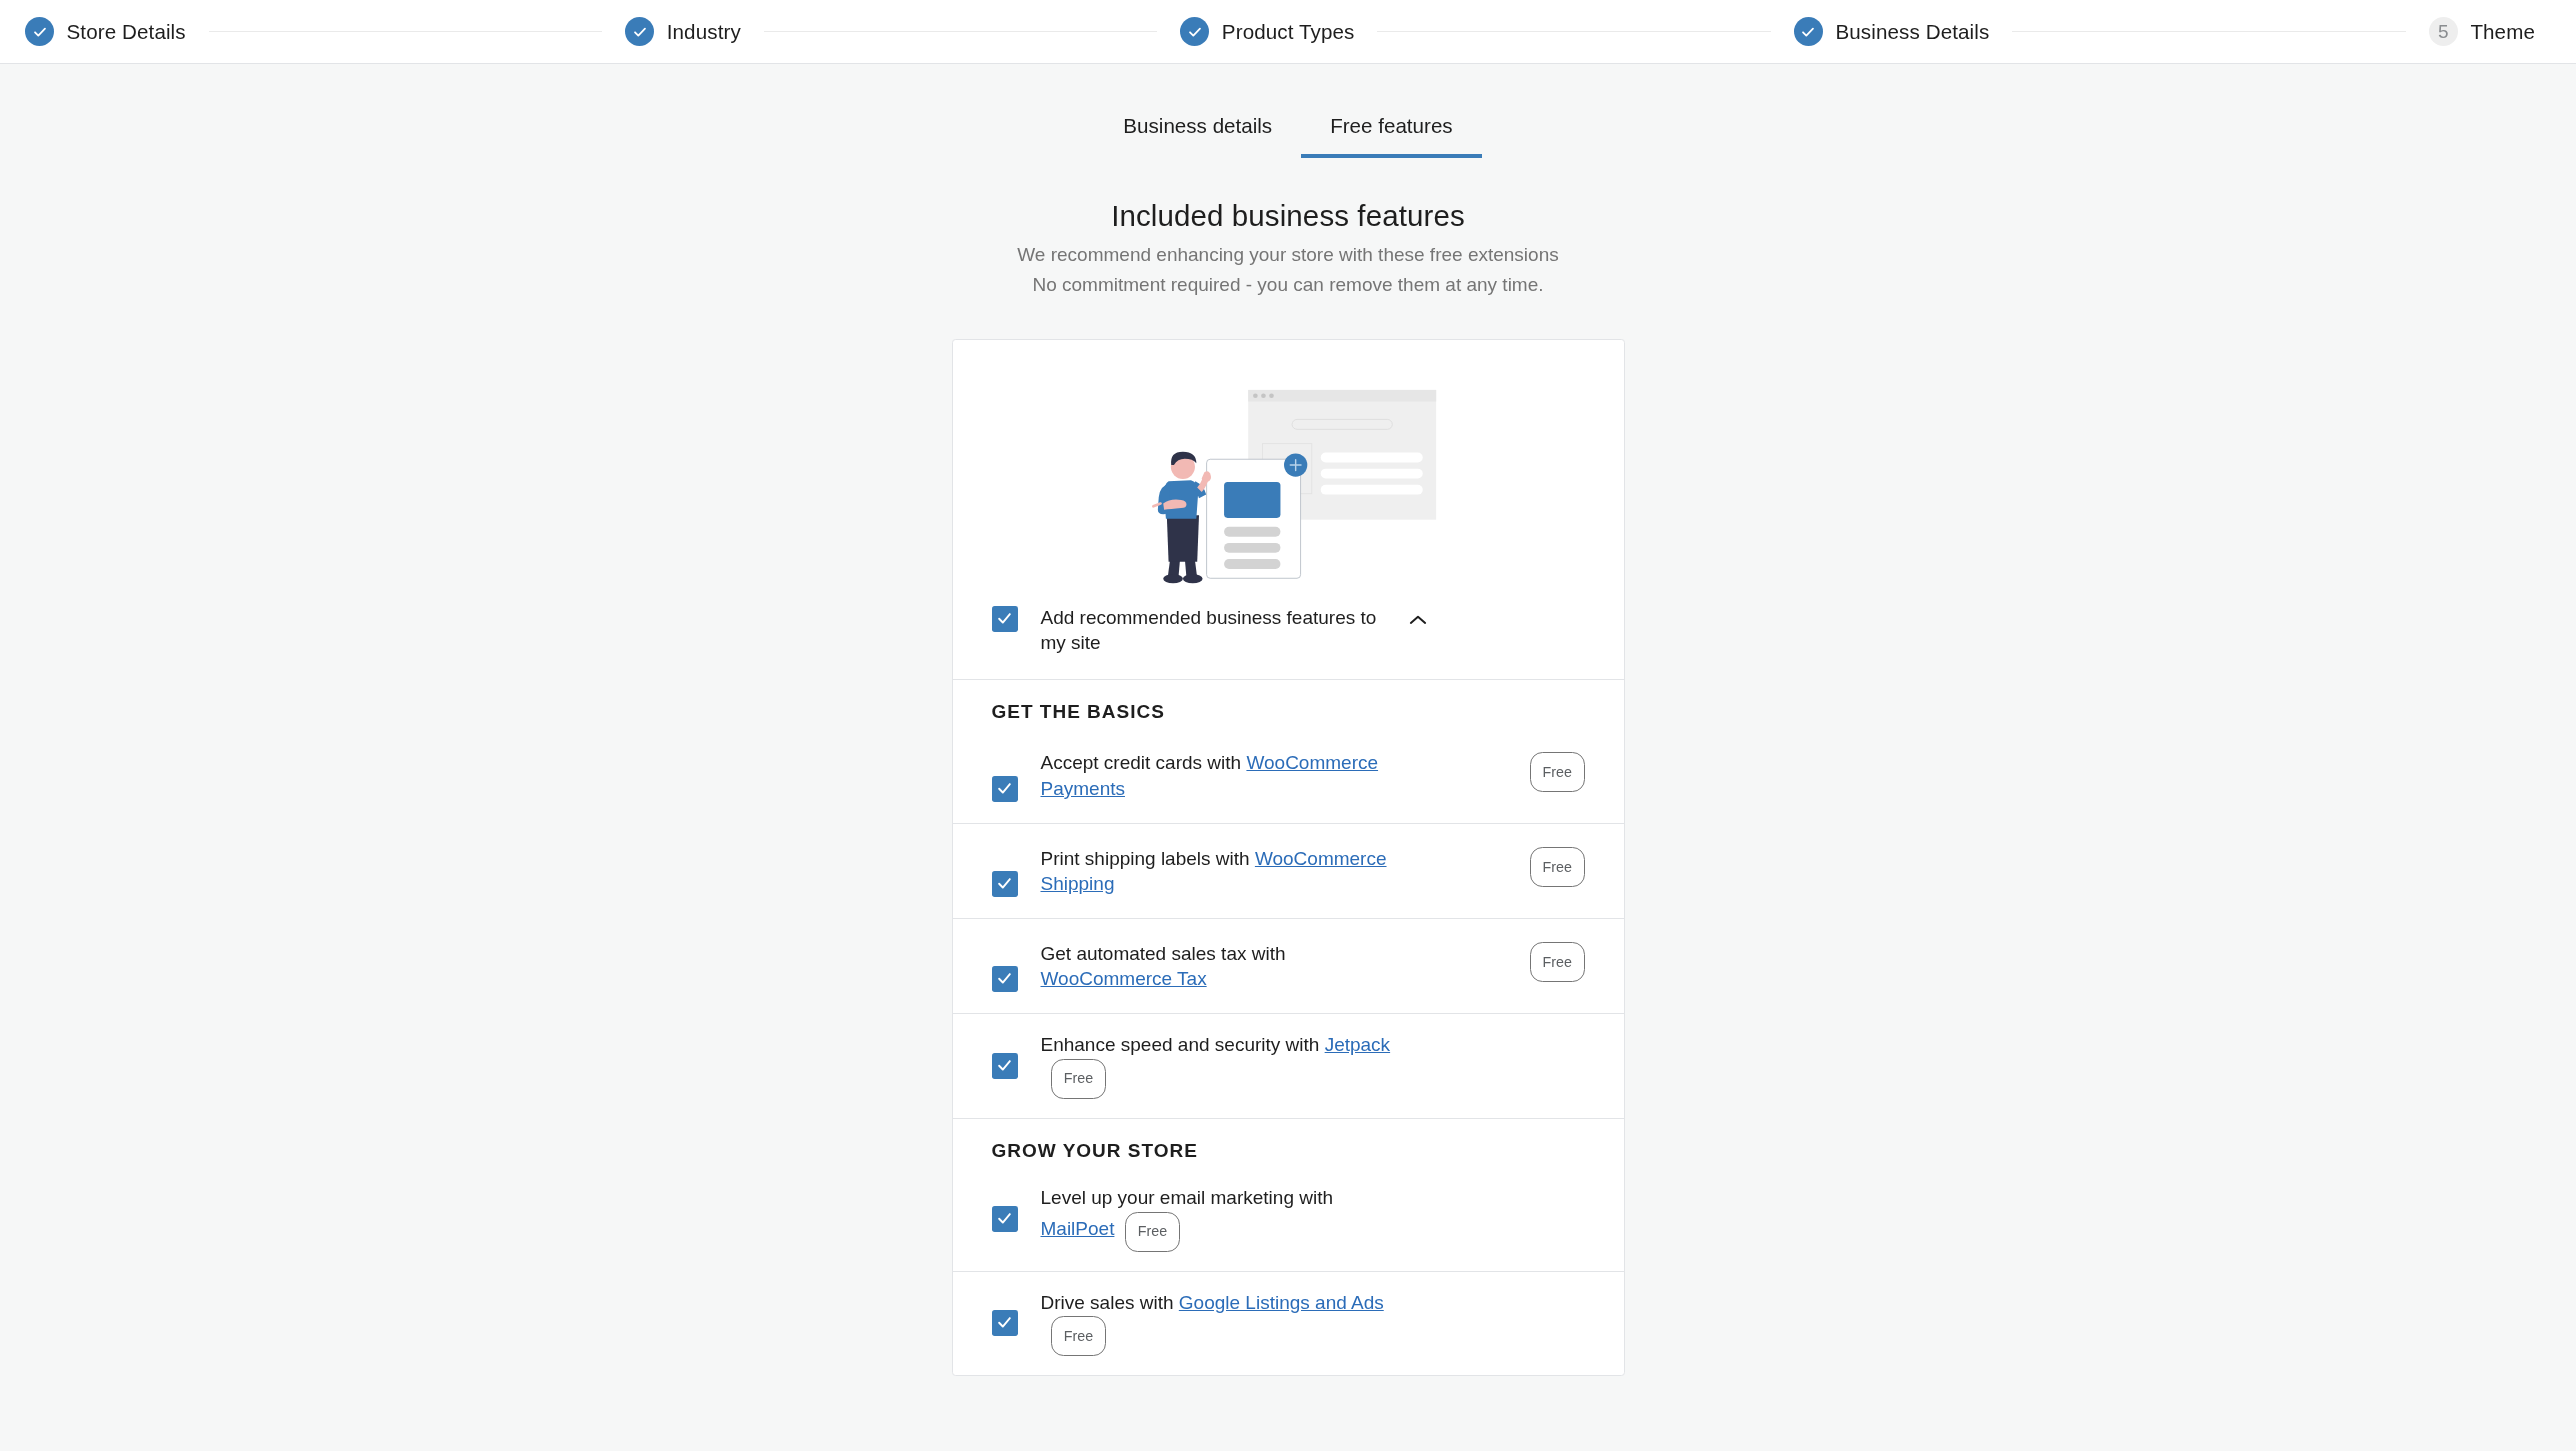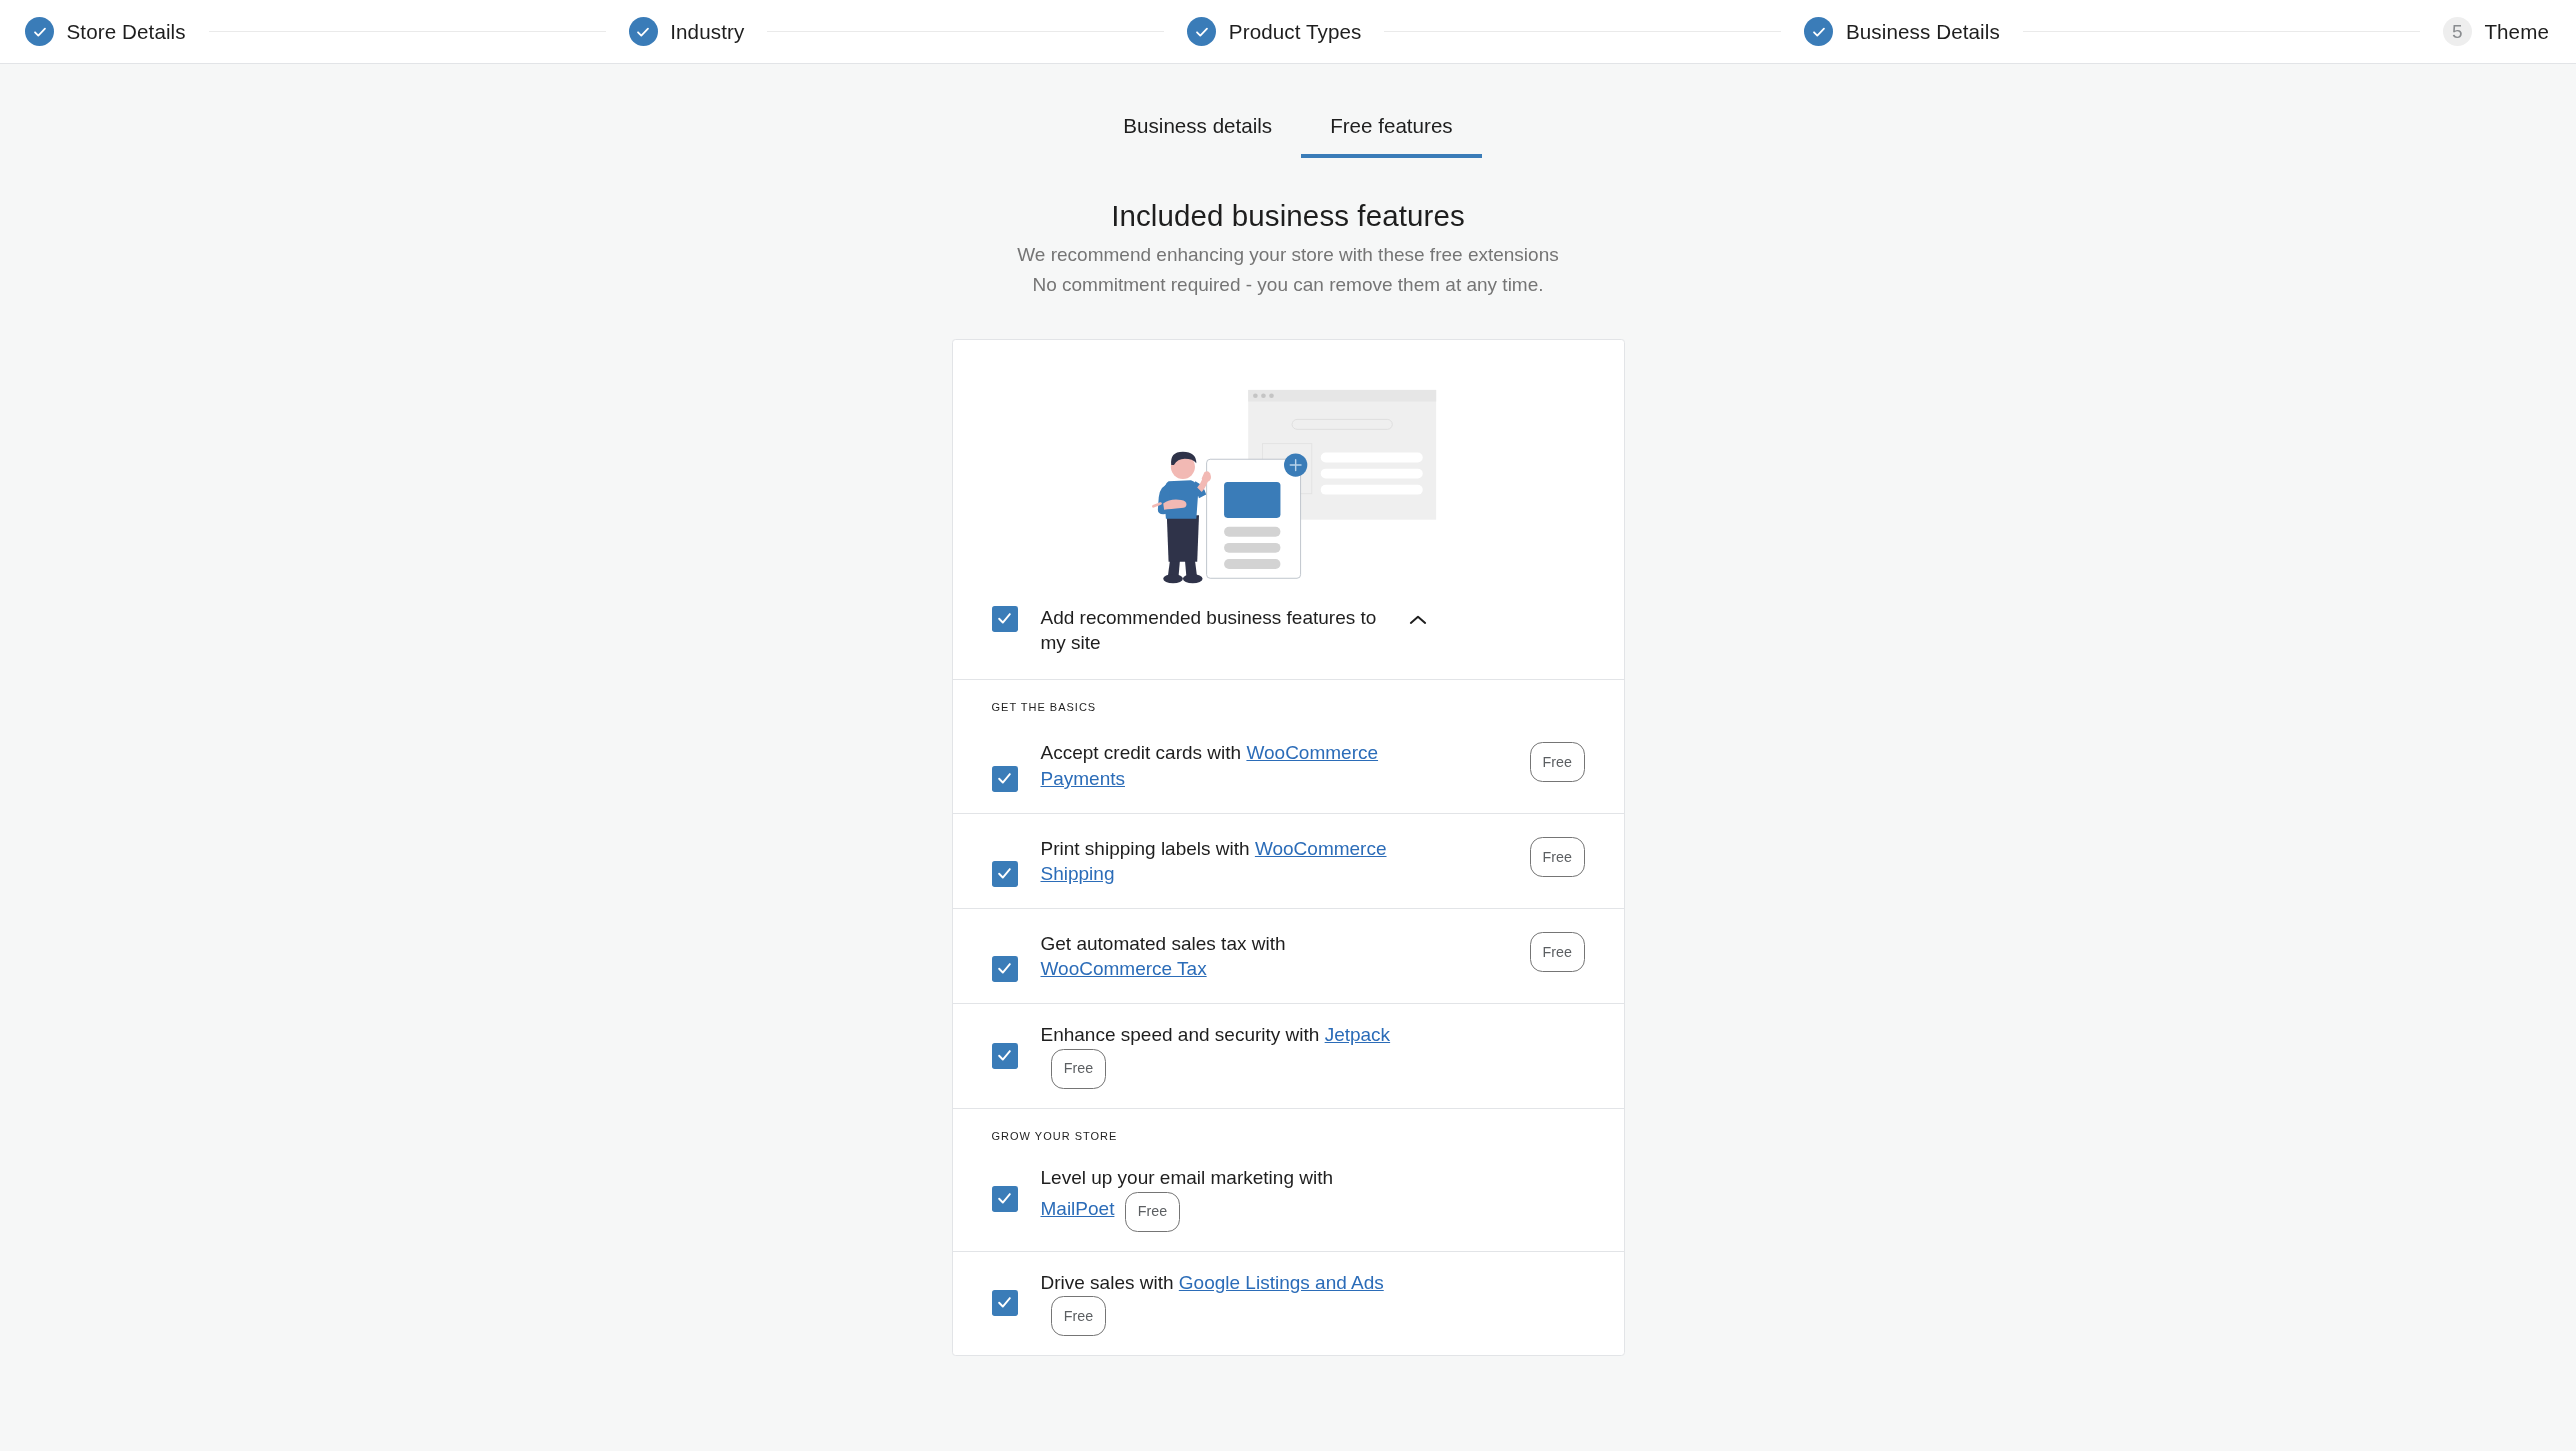--- a/index.html
+++ b/index.html
@@ -12,21 +12,21 @@
     overflow: hidden;
   }
 
   
   .stepper {
     height: 64px;
     background: #ffffff;
     border-bottom: 0.9px solid #e2e4e7;
     display: flex;
     align-items: center;
-    padding: 0 27px 0 25px;
+    padding: 0 41px 0 25px;
     width: 100%;
   }
   .step {
     display: flex;
     align-items: center;
     flex: 0 0 auto;
     gap: 12.5px;
   }
   .step-circle {
     width: 29px; height: 29px;
@@ -131,22 +131,22 @@
   .chevron-btn {
     width: 30px; height: 30px;
     display: flex; align-items: center; justify-content: center;
     cursor: pointer;
     flex: 0 0 auto;
   }
 
   .divider { height: 0.9px; background: #e2e4e7; width: 100%; }
 
   .section-title {
-    font-size: 11px;
-    font-weight: 400;
+    font-size: 19px;
+    font-weight: 700;
     letter-spacing: 1px;
     color: #1e1e1e;
     padding: 21.5px 39px 5.4px 39px;
     text-transform: uppercase;
   }
 
   .feature-row {
     display: flex;
     align-items: flex-end;
     padding: 21.5px 39px 21.5px 39px;

